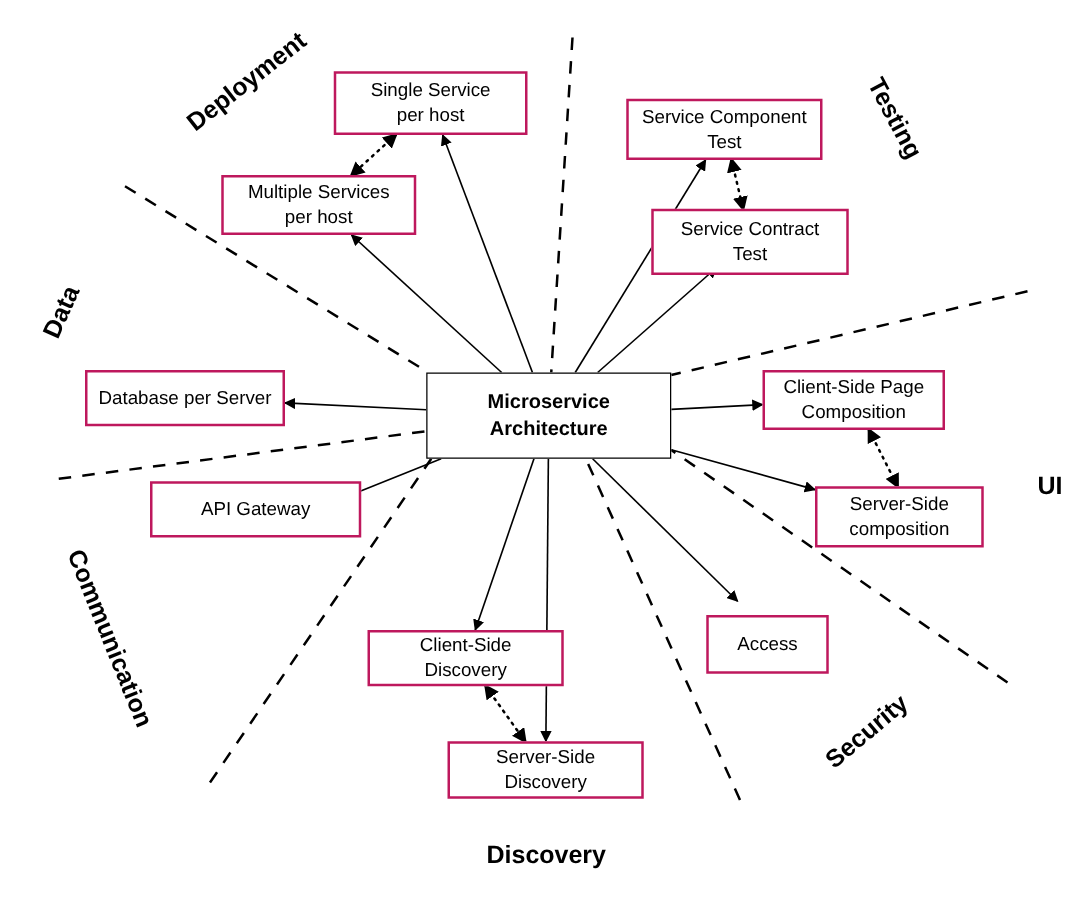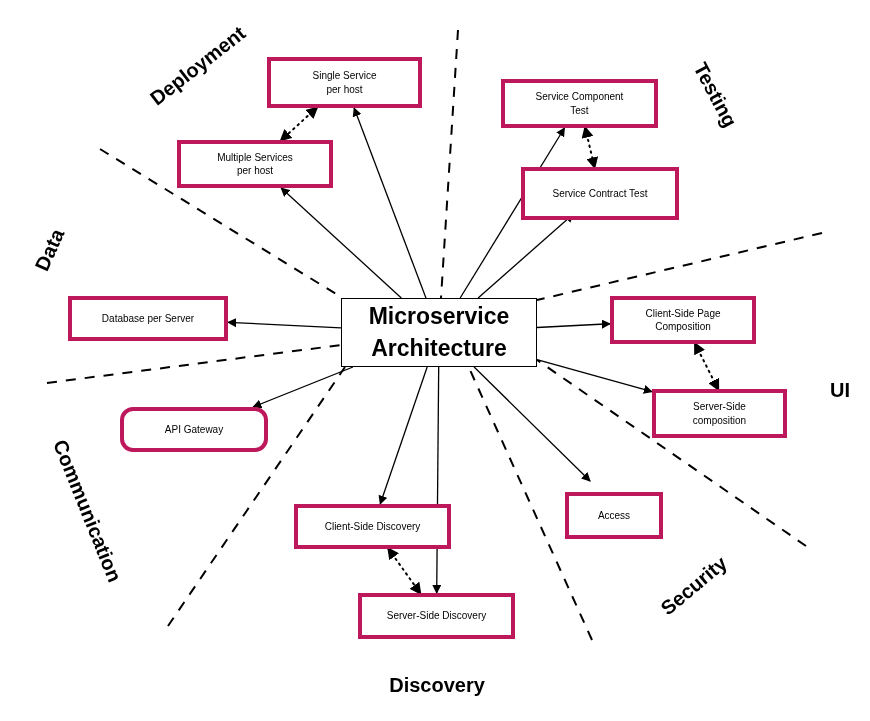--- a/index.html
+++ b/index.html
@@ -21,37 +21,37 @@
   #diagram-svg {
     position: absolute;
     left: 0;
     top: 0;
     width: 870px;
     height: 721px;
   }
   .node-box {
     position: absolute;
     box-sizing: border-box;
-    border: 4px solid #be185d;
+    border: 2px solid #be185d;
     background: #ffffff;
     display: flex;
     align-items: center;
     justify-content: center;
     text-align: center;
     color: #000000;
     font-family: "Liberation Sans", sans-serif;
-    font-size: 10px;
+    font-size: 15px;
     line-height: 1.32;
     padding: 2px 6px;
     z-index: 5;
   }
   .node-box.center {
     border: 1px solid #000000;
     font-weight: bold;
-    font-size: 23px;
+    font-size: 16px;
     line-height: 1.35;
     z-index: 6;
   }
   .cat-label {
     position: absolute;
     font-family: "Liberation Sans", sans-serif;
     font-weight: bold;
     font-size: 20px;
     color: #000000;
     white-space: nowrap;
@@ -114,21 +114,21 @@
       </div>
       <div class="node-box" style="left: 501px; top: 79px; width: 157px; height: 49px;">
         <span><span>Service Component</span><br><span>Test</span></span>
       </div>
       <div class="node-box" style="left: 521px; top: 167px; width: 158px; height: 53px;">
         <span><span>Service Contract Test</span></span>
       </div>
       <div class="node-box" style="left: 68px; top: 296px; width: 160px; height: 45px;">
         <span><span>Database per Server</span></span>
       </div>
-      <div class="node-box" style="left: 120px; top: 407px; width: 148px; height: 45px; border-radius: 13px;">
+      <div class="node-box" style="left: 120px; top: 385px; width: 169px; height: 45px;">
         <span><span>API Gateway</span></span>
       </div>
       <div class="node-box" style="left: 294px; top: 504px; width: 157px; height: 45px;">
         <span><span>Client-Side Discovery</span></span>
       </div>
       <div class="node-box" style="left: 358px; top: 593px; width: 157px; height: 46px;">
         <span><span>Server-Side Discovery</span></span>
       </div>
       <div class="node-box" style="left: 565px; top: 481px; width: 98px; height: 47px; margin-top: 11px;">
         <span><span>Access</span></span>

